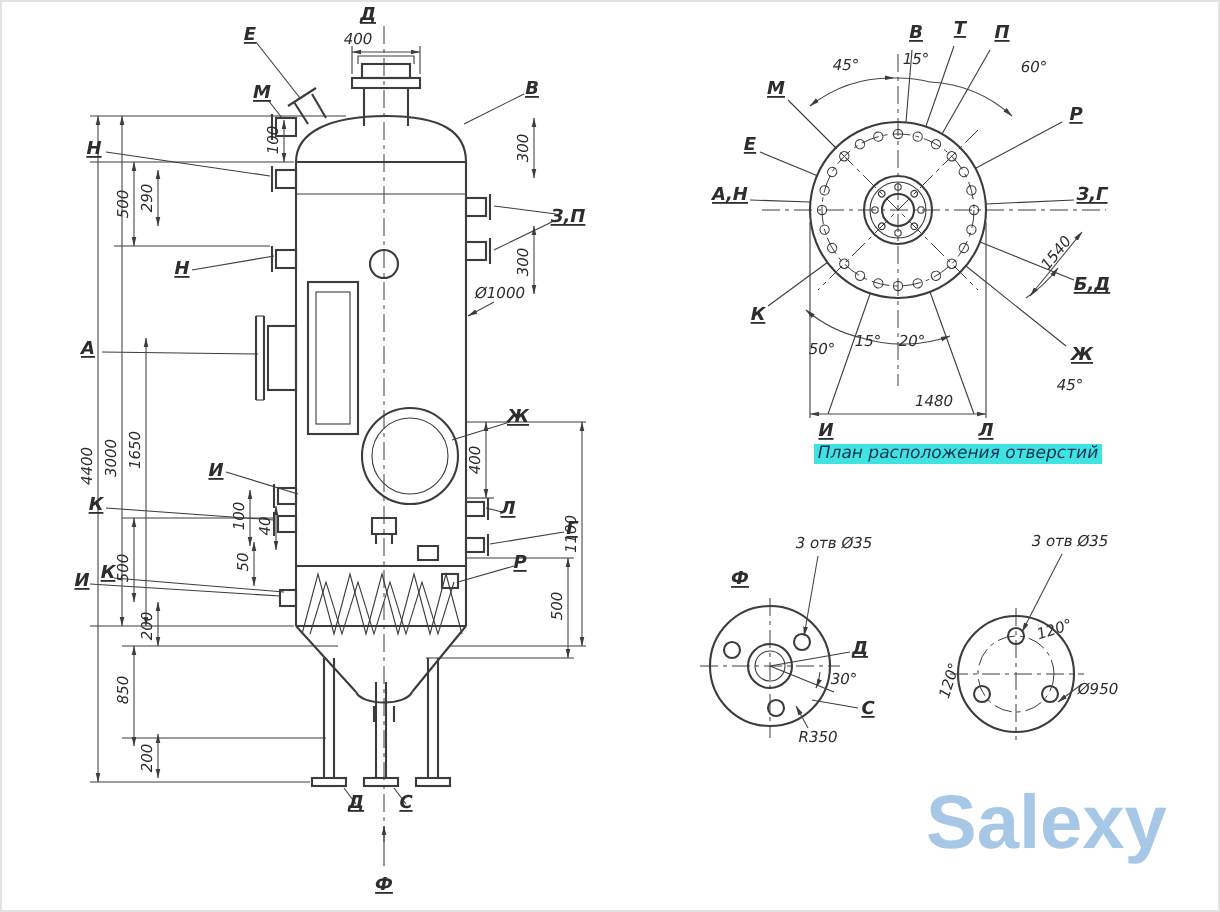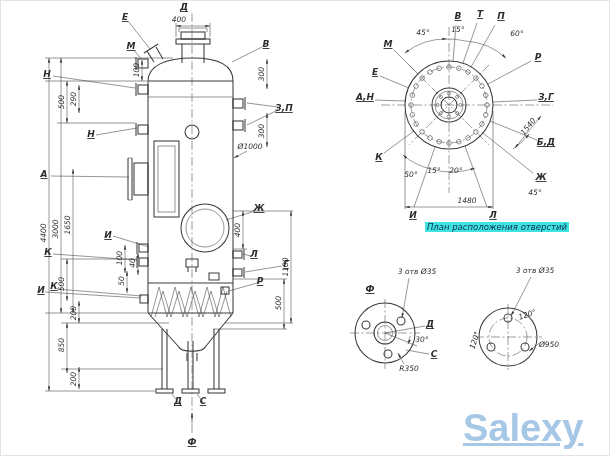--- a/index.html
+++ b/index.html
@@ -6,25 +6,25 @@
   html,body { width:610px; height:456px; background:#fff; font-family:"DejaVu Sans",sans-serif; overflow:hidden; }
   .canvas { position:relative; width:610px; height:456px; background:var(--bg,#fff); border:1px solid #e3e3e3; }
   svg { position:absolute; left:0; top:0; }
   svg text { fill:#2d2d2d; }
   .lbl { font:italic 600 9px "DejaVu Sans",sans-serif; text-decoration:underline; }
   .dt  { font:italic 7.5px "DejaVu Sans",sans-serif; }
   .ln { stroke:var(--line,#3c3c3c); stroke-width:1.05; fill:none; }
   .lt { stroke:var(--line,#3c3c3c); stroke-width:0.55; fill:none; }
   .cl { stroke:var(--line,#3c3c3c); stroke-width:0.5; fill:none; stroke-dasharray:9 2.5 2 2.5; }
   .dm { stroke:var(--dim,#474747); stroke-width:0.55; fill:none; }
-  .cap { position:absolute; left:398px; top:220px; width:196px; text-align:center;
+  .cap { position:absolute; left:380px; top:220px; width:196px; text-align:center;
          font:italic 8.5px "DejaVu Sans",sans-serif; color:var(--caption-text,#0e2f52); line-height:13px; }
   .cap span { background:var(--highlight,#3fe3df); padding:0 2px; }
-  .wm { position:absolute; left:462px; top:406px; font:700 38px "Liberation Sans",sans-serif;
-        color:var(--watermark,#a6c8e6);text-decoration:underline; }
+  .wm { position:absolute; left:462px; top:390px; font:700 38px "Liberation Sans",sans-serif;
+        color:var(--watermark,#a6c8e6); }
 </style>
 </head>
 <body>
 
 <div class="canvas">
 
 <svg width="610" height="456" viewBox="0 0 610 456">
   <defs>
     <marker id="ar" viewBox="0 0 10 6" refX="9.5" refY="3" markerWidth="9" markerHeight="5.4" orient="auto-start-reverse">
       <path d="M0,0.6 L10,3 L0,5.4 Z" fill="#3c3c3c"></path>

